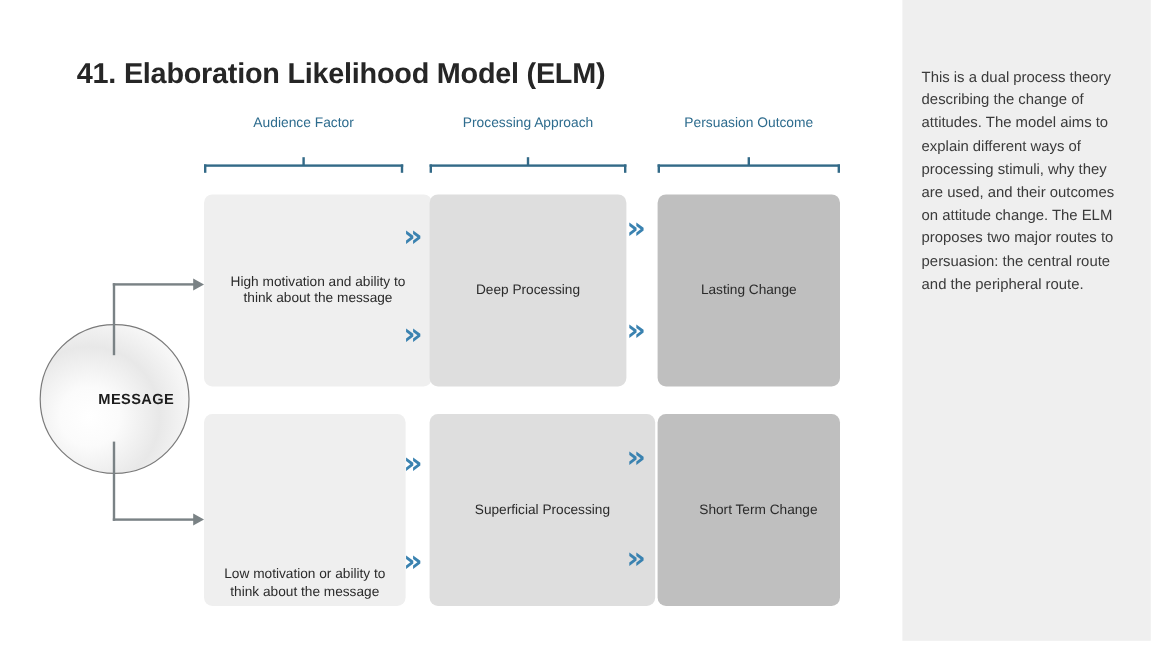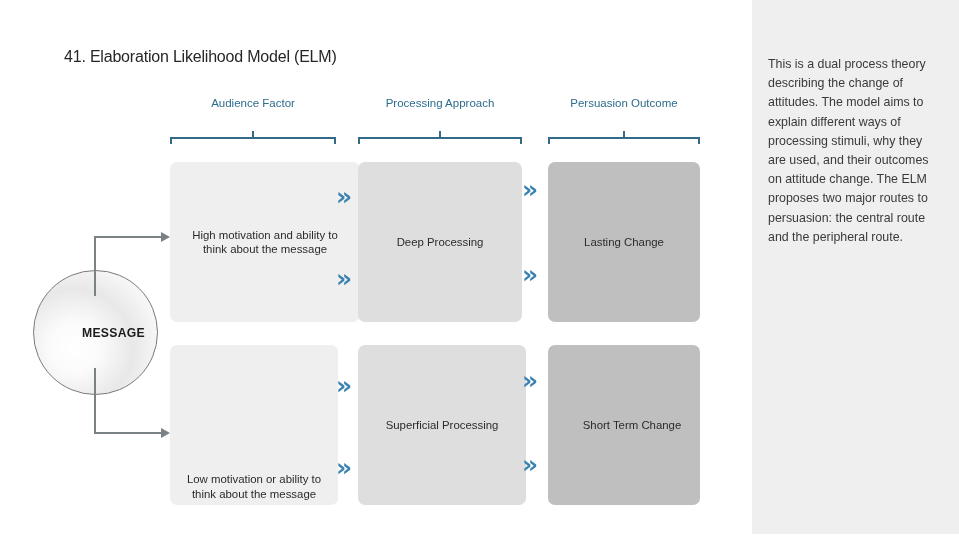--- a/index.html
+++ b/index.html
@@ -20,22 +20,22 @@
     width: 959px;
     height: 540px;
     background: #ffffff;
   }
 
   
   #slide-title {
     position: absolute;
     left: 64px;
     top: 48px;
-    font-size: 16px;
-    font-weight: normal;
+    font-size: 24px;
+    font-weight: bold;
     color: #262626;
     letter-spacing: -0.2px;
     white-space: nowrap;
   }
 
   
   #side-panel {
     position: absolute;
     left: 752px;
     top: 0px;
@@ -209,21 +209,21 @@
   </div>
 
   <div class="chevron" style="left:336px; top:184px;">»</div>
   <div class="chevron" style="left:336px; top:266px;">»</div>
   <div class="chevron" style="left:522px; top:177px;">»</div>
   <div class="chevron" style="left:522px; top:262px;">»</div>
 
   <div class="flow-box tone-1" style="left:170px; top:345px; width:168px; height:160px;align-items:flex-end;">
     <span>Low motivation or ability to think about the message</span>
   </div>
-  <div class="flow-box tone-2" style="left:358px; top:345px; width:168px; height:160px;">
+  <div class="flow-box tone-2" style="left:358px; top:345px; width:188px; height:160px;">
     <span>Superficial Processing</span>
   </div>
   <div class="flow-box tone-3" style="left:548px; top:345px; width:152px; height:160px;padding-left:26px;">
     <span>Short Term Change</span>
   </div>
 
   <div class="chevron" style="left:336px; top:373px;">»</div>
   <div class="chevron" style="left:336px; top:455px;">»</div>
   <div class="chevron" style="left:522px; top:368px;">»</div>
   <div class="chevron" style="left:522px; top:452px;">»</div>

